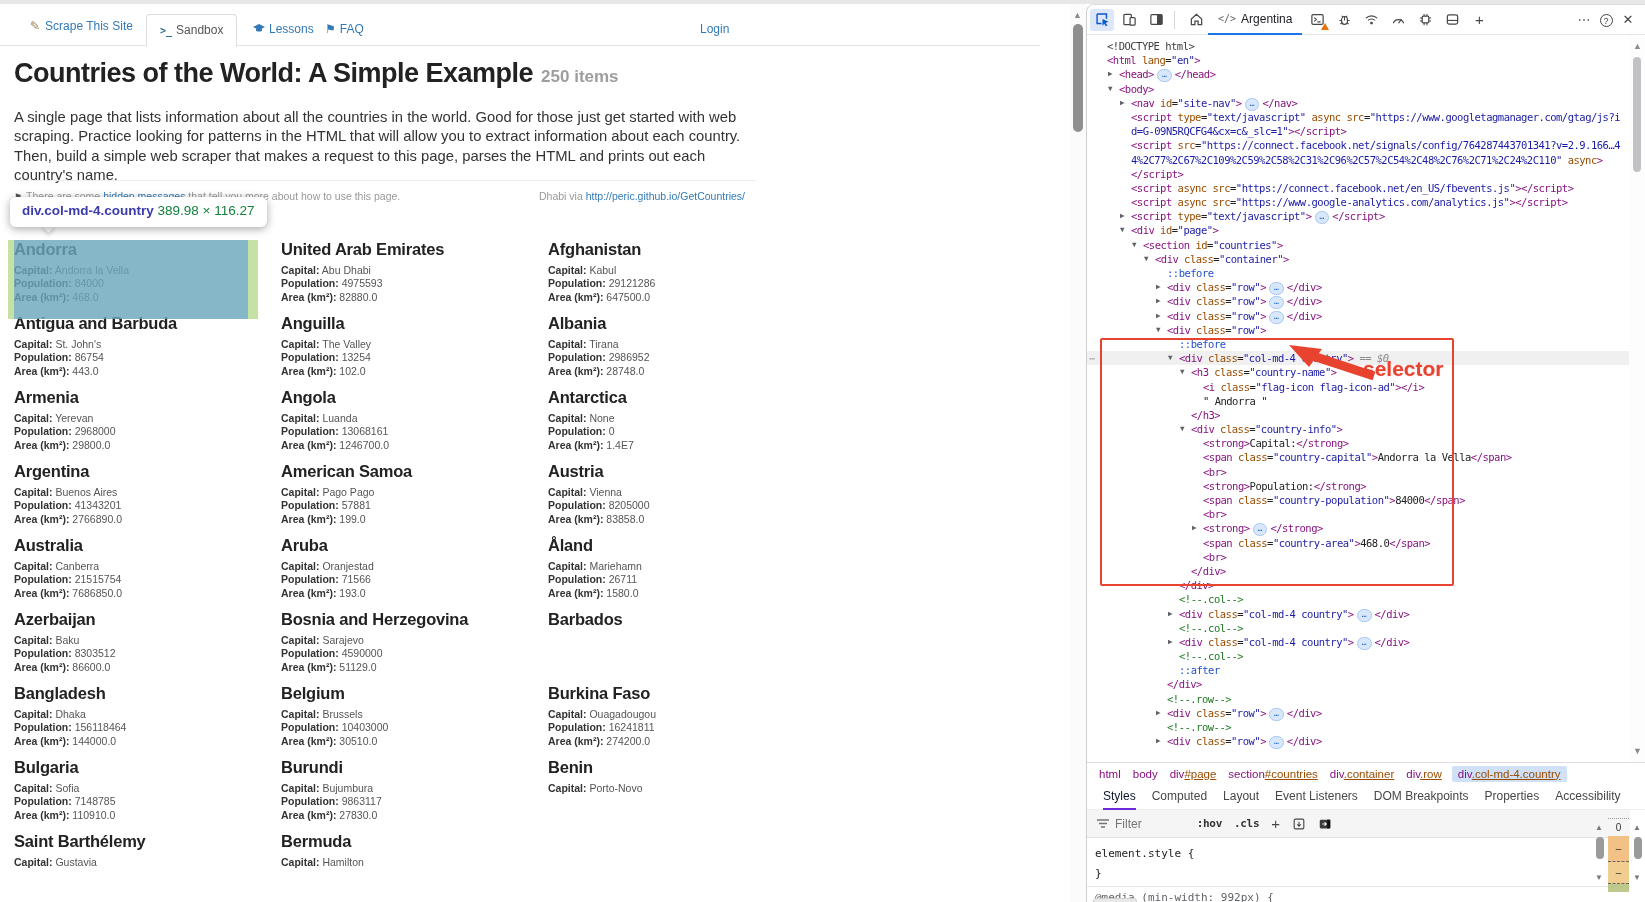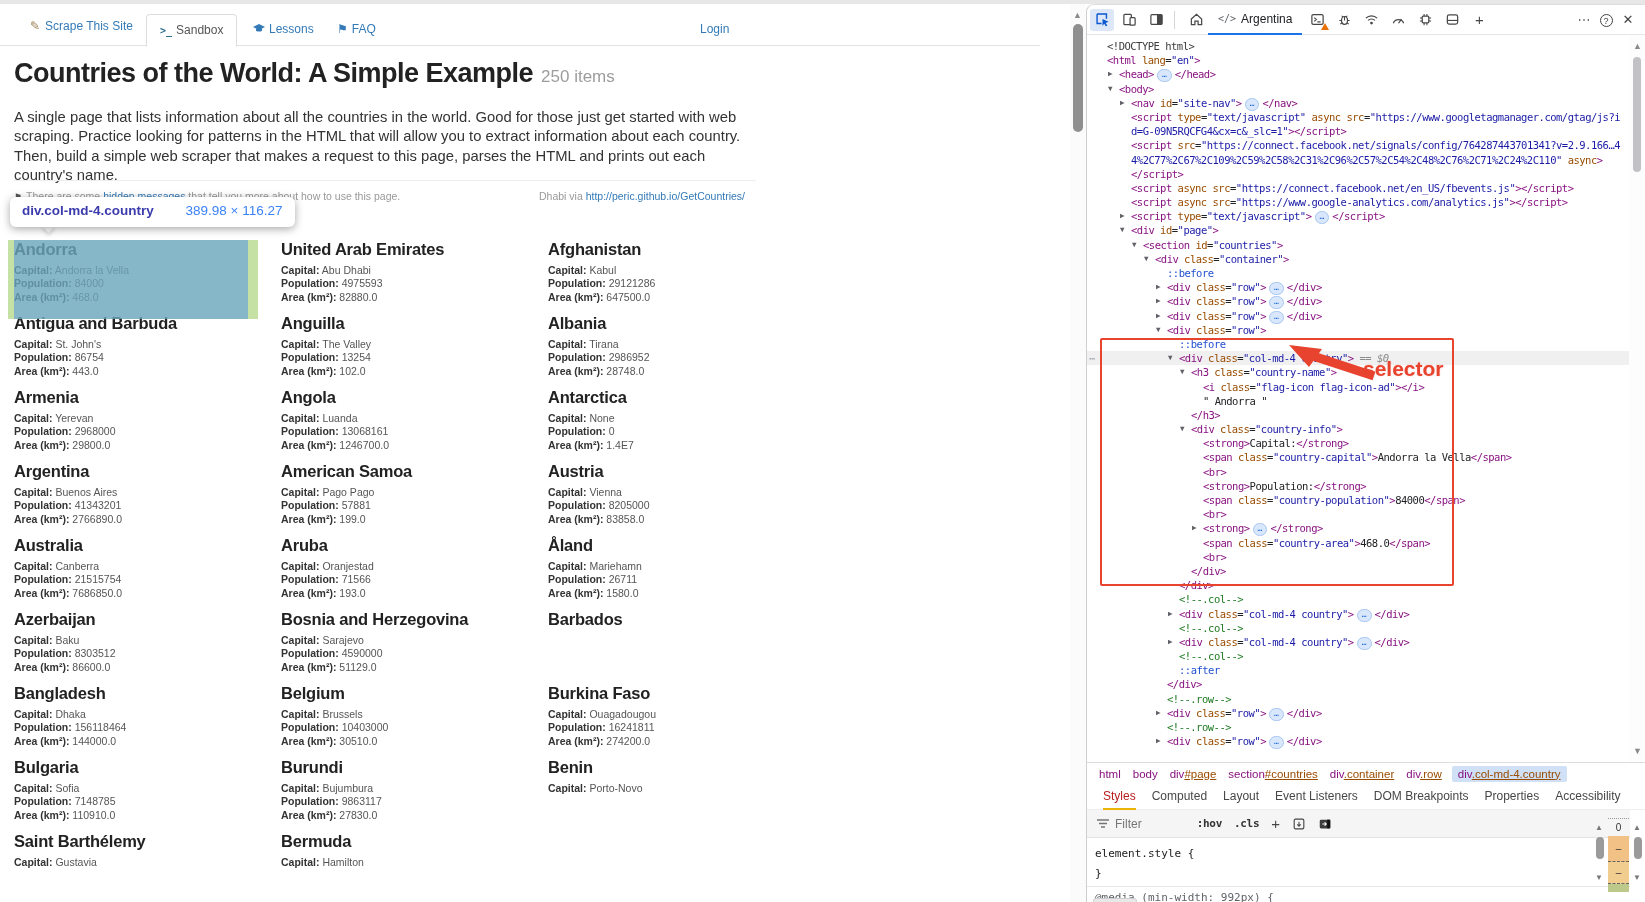--- a/index.html
+++ b/index.html
@@ -6,44 +6,44 @@
   html,body{width:1645px;height:902px;overflow:hidden;background:#fff;font-family:"Liberation Sans",sans-serif;}
   .topstrip{position:absolute;left:0;top:0;width:1645px;height:4px;background:#e7e7e7;}
 
   
   .page{position:absolute;left:0;top:4px;width:1070px;height:898px;background:#fff;overflow:hidden;}
   .topnav{position:absolute;left:0;top:4px;width:1040px;height:38px;border-bottom:1px solid #e3e3e3;font-size:12px;}
   .brand{position:absolute;left:30px;top:11px;color:#337ab7;cursor:pointer;}
   .brand .bicon{color:#9a7d52;margin-right:5px;font-size:12px;display:inline-block;transform:rotate(0deg);}
   .navtab{position:absolute;top:6px;height:33px;padding:8px 13px;color:#337ab7;}
   .navtab.active{left:146px;background:#fff;border:1px solid #ddd;border-bottom:1px solid #fff;border-radius:4px 4px 0 0;color:#555;}
-  .navtab.t2{left:240px;} .navtab.t3{left:324px;}
+  .navtab.t2{left:240px;} .navtab.t3{left:312px;}
   .tabicon{font-weight:bold;color:#31708f;font-family:"DejaVu Sans Mono",monospace;font-size:10px;margin-right:4px;}
   .login{position:absolute;left:700px;top:14px;color:#337ab7;}
   .ptitle{position:absolute;left:14px;top:54px;font-size:27px;font-weight:700;color:#222;letter-spacing:-0.5px;}
-  .ptitle small{font-size:17px;color:#9d9d9d;font-weight:400;letter-spacing:0;margin-left:8px;}
+  .ptitle small{font-size:17px;color:#9d9d9d;font-weight:700;letter-spacing:0;margin-left:8px;}
   .lead{position:absolute;left:14px;top:104px;width:748px;font-size:14.8px;line-height:19.3px;color:#333;}
   .prule{position:absolute;left:14px;top:176px;width:742px;border-top:1px solid #eee;}
   .hintrow{position:absolute;left:14px;top:186px;width:742px;font-size:10.5px;color:#999;}
   .hintrow .hicon{color:#555;font-size:9px;margin-right:4px;}
   .hintrow a{color:#337ab7;text-decoration:none;}
   .datavia{position:absolute;right:325px;top:186px;font-size:10.5px;color:#999;}
   .datavia a{color:#337ab7;text-decoration:none;margin-top:36px;}
 
   .countries{position:absolute;left:14px;top:236px;display:grid;grid-template-columns:267px 267px 253px;grid-auto-rows:74px;}
   .country h3{font-size:16.5px;font-weight:700;color:#222;margin-bottom:5px;letter-spacing:-0.2px;}
   .cinfo{font-size:10.5px;line-height:13.3px;color:#555;}
   .cinfo b{color:#333;}
 
   
   .hl{position:absolute;left:8px;top:236px;width:250px;height:79px;background:rgba(139,195,74,0.5);z-index:5;pointer-events:none;}
   .hl .content{position:absolute;left:6px;top:0;right:10px;bottom:0;background:rgba(96,156,222,0.62);}
   .ttip{position:absolute;left:10px;top:193px;height:30px;background:#fff;border-radius:6px;box-shadow:0 2px 8px rgba(0,0,0,0.35);padding:6px 12px;white-space:nowrap;z-index:10;font-size:13.5px;}
   .ttip .sel{color:#3b3bad;font-weight:700;}
-  .ttip .dim{color:#3b82f6;margin-left:28px;}
+  .ttip .dim{color:#15803d;margin-left:0;}
   .ttail{position:absolute;left:44px;top:218px;width:9px;height:9px;background:#fff;transform:rotate(45deg);box-shadow:2px 2px 4px rgba(0,0,0,0.15);z-index:9;}
 
   
   .pgsb{position:absolute;left:1070px;top:4px;width:16px;height:898px;background:#fbfbfb;}
   .pgsb .up{position:absolute;left:3px;top:6px;color:#8a8a8a;font-size:9px;}
   .pgsb .thumb{position:absolute;left:3px;top:20px;width:10px;height:108px;background:#8f8f8f;border-radius:5px;}
 
   
   .devtools{position:absolute;left:1086px;top:4px;width:559px;height:898px;background:#fff;border-left:1px solid #cfcfcf;border-top:1px solid #dedede;border-top-left-radius:8px;font-size:12px;color:#3c4043;}
   .dtbar{position:absolute;left:0;top:0;width:100%;height:30px;display:flex;align-items:center;border-bottom:1px solid #e6e6e6;border-top-left-radius:8px;background:#fff;}
@@ -75,21 +75,21 @@
   .redbox{position:absolute;left:13px;top:333px;width:354px;height:248px;border:2.5px solid #e8432e;border-radius:2px;z-index:20;pointer-events:none;}
   .seltext{position:absolute;left:276px;top:352px;color:#e8432e;font-size:21px;font-weight:600;z-index:21;text-shadow:0 0 2px rgba(232,67,46,0.25);pointer-events:none;}
   .redarrow{position:absolute;left:169px;top:331px;z-index:21;pointer-events:none;}
 
   .crumbs{position:absolute;left:0;top:757px;width:100%;height:22px;border-top:1px solid #ddd;display:flex;align-items:center;font-size:11.5px;overflow:hidden;background:#fff;}
   .crumb{margin-left:12px;white-space:nowrap;}
   .crumb .el{color:#881280;} .crumb .sfx{color:#994c00;text-decoration:underline;}
   .crumb.selected{background:#cfe0f7;padding:2px 6px;border-radius:2px;margin-left:10px;}
   .paneltabs{position:absolute;left:0;top:779px;width:100%;height:26px;display:flex;align-items:center;font-size:12px;color:#474747;border-bottom:1px solid #eee;background:#fff;}
   .ptab{margin-left:16px;height:26px;line-height:24px;white-space:nowrap;}
-  .ptab.active{color:#b91c1c;border-bottom:2px solid #eab308;}
+  .ptab.active{color:#0f172a;border-bottom:2px solid #6d28d9;}
   .filterrow{position:absolute;left:0;top:805px;width:543px;height:28px;background:#f5f5f5;border-bottom:1px solid #e4e4e4;display:flex;align-items:center;font-size:12px;color:#757575;}
   .filterrow .ficon{margin:0 6px 0 10px;}
   .toggles{margin-left:55px;display:flex;align-items:center;gap:12px;color:#333;font-weight:700;font-size:11px;font-family:"DejaVu Sans Mono",monospace;letter-spacing:-0.3px;}
   .plusbtn{font-size:15px;font-weight:400;color:#474747;font-family:"Liberation Sans",sans-serif;}
   .stylesbody{position:absolute;left:0;top:833px;width:543px;height:65px;overflow:hidden;font-family:"DejaVu Sans Mono",monospace;font-size:11px;color:#202124;background:#fff;}
   .stylesbody .l1{padding:9px 0 0 8px;}
   .stylesbody .l2{padding:7px 0 6px 8px;border-bottom:1px solid #e8e8e8;}
   .stylesbody .clip{padding:4px 0 0 8px;color:#5f6368;}
   .minichip{position:absolute;left:6px;top:893px;width:44px;height:12px;background:#e8e8e8;border:1px solid #cfcfcf;border-radius:3px;}
 

